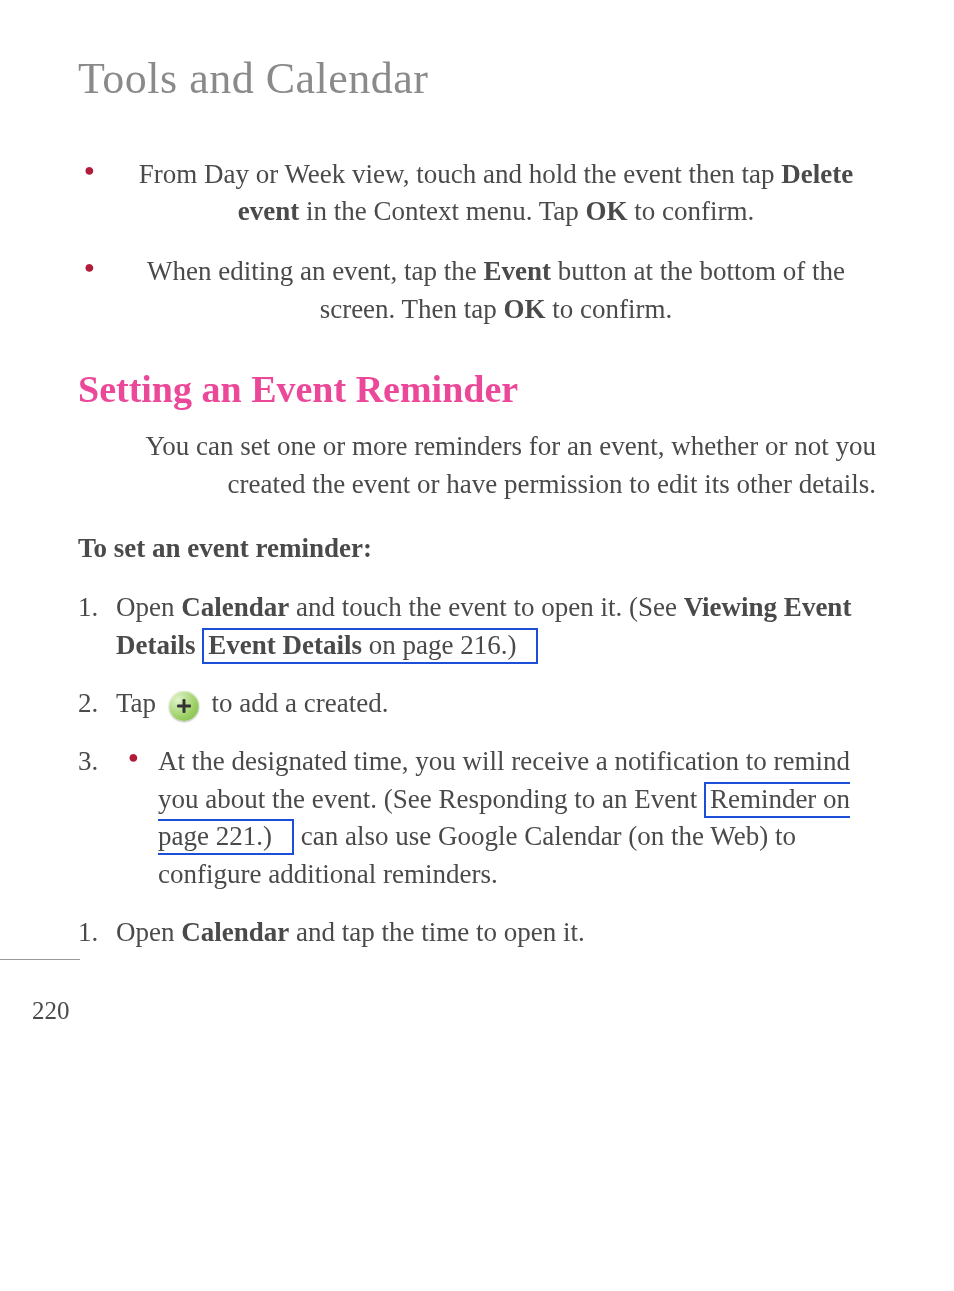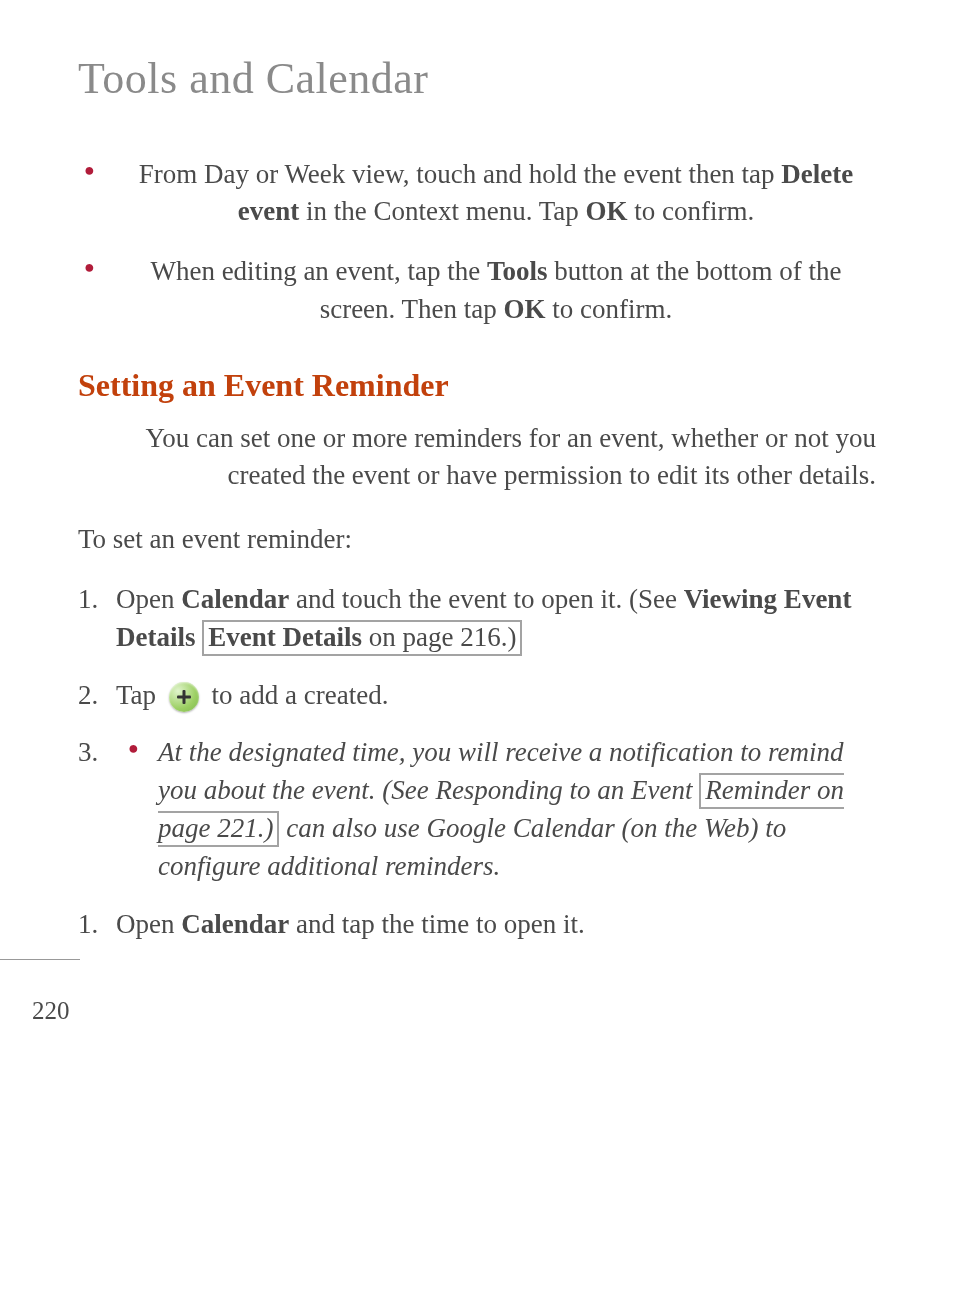--- a/index.html
+++ b/index.html
@@ -40,48 +40,48 @@
   ul.top-bullets > li::before {
     content: "●";
     position: absolute;
     left: 6px;
     top: 2px;
     color: #b11c3a;
     font-size: 18px;
   }
   .bold { font-weight: 700; }
   .section-heading {
-    color: #c2410c;
-    font-size: 32px;
+    color: #ec4899;
+    font-size: 38px;
     font-weight: 600;
     margin: 34px 0 12px 0;
     font-family: Georgia, "Times New Roman", serif;
   }
   .body-para {
     margin: 0 0 26px 0;
     text-align: right;
   }
   .sub-heading {
-    font-weight: 400;
+    font-weight: 700;
     margin: 18px 0 22px 0;
   }
   .step {
     position: relative;
     padding-left: 38px;
     margin-bottom: 20px;
   }
   .step-num {
     position: absolute;
     left: 0;
     top: 0;
   }
   .link-box {
     display: inline;
-    border: 2px solid #a3a3a3;
-    padding: 0 4px 2px 4px;
+    border: 2px solid #1d4ed8;
+    padding: 0 20px 2px 4px;
     line-height: 1.3;
     text-align: right;
   }
   .link-box .bold-part { font-weight: 700; }
   .plus-icon {
     display: inline-block;
     width: 30px;
     height: 30px;
     border-radius: 50%;
     background: radial-gradient(circle at 30% 30%, #e0f4cc, #9ccf63 60%, #7bb84a);
@@ -104,21 +104,20 @@
   }
   .plus-icon::after {
     left: 50%; top: 50%;
     width: 3px; height: 14px;
     transform: translate(-50%, -50%);
   }
   ul.inner-bullets {
     list-style: none;
     margin: 14px 0 0 0;
     padding: 0;
-    font-style: italic;
   }
   ul.inner-bullets > li {
     position: relative;
     padding-left: 42px;
     margin-bottom: 16px;
   }
   ul.inner-bullets > li::before {
     content: "●";
     position: absolute;
     left: 12px;
@@ -146,21 +145,21 @@
 
 <div class="page">
 
   <h1 class="chapter-title">Tools and Calendar</h1>
 
   <ul class="top-bullets">
     <li>
       <span>From Day or Week view, touch and hold the event then tap </span><span class="bold">Delete event</span><span> in the Context menu. Tap </span><span class="bold">OK</span><span> to confirm.</span>
     </li>
     <li>
-      <span>When editing an event, tap the </span><span class="bold">Tools</span><span> button at the bottom of the screen. Then tap </span><span class="bold">OK</span><span> to confirm.</span>
+      <span>When editing an event, tap the </span><span class="bold">Event</span><span> button at the bottom of the screen. Then tap </span><span class="bold">OK</span><span> to confirm.</span>
     </li>
   </ul>
 
   <h2 class="section-heading">Setting an Event Reminder</h2>
 
   <p class="body-para">You can set one or more reminders for an event, whether or not you created the event or have permission to edit its other details.</p>
 
   <p class="sub-heading">To set an event reminder:</p>
 
   <div class="step">

